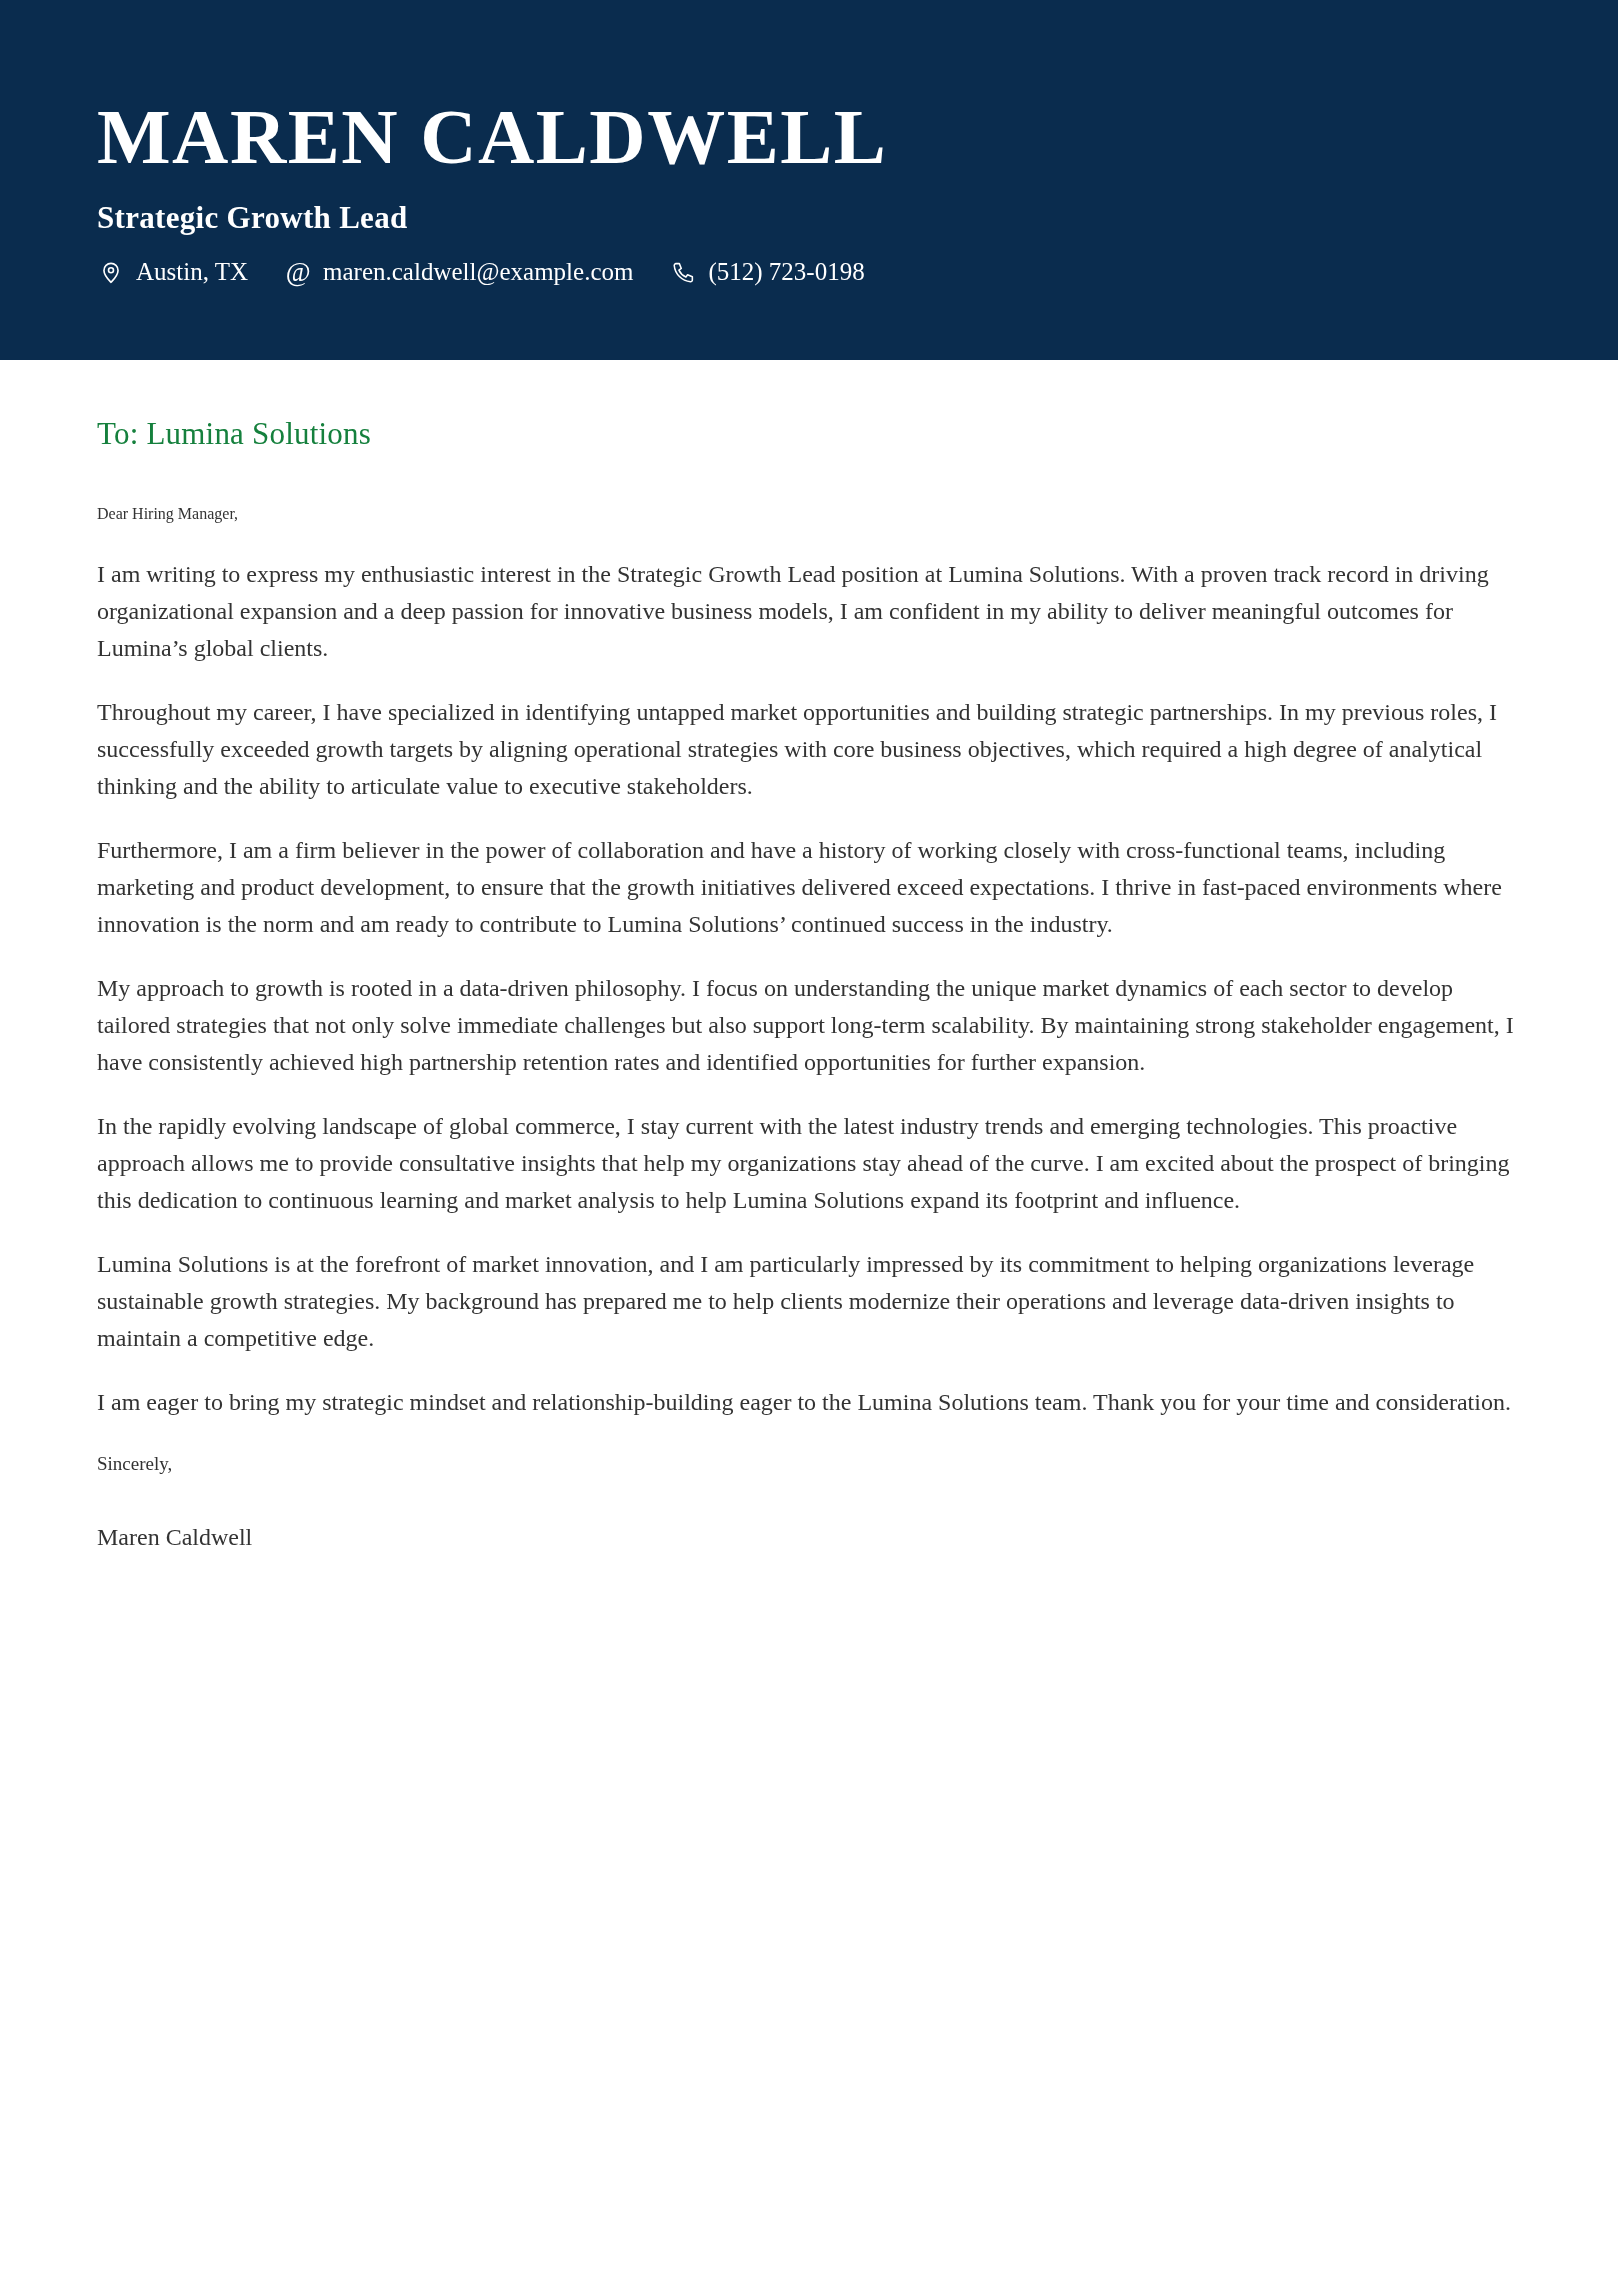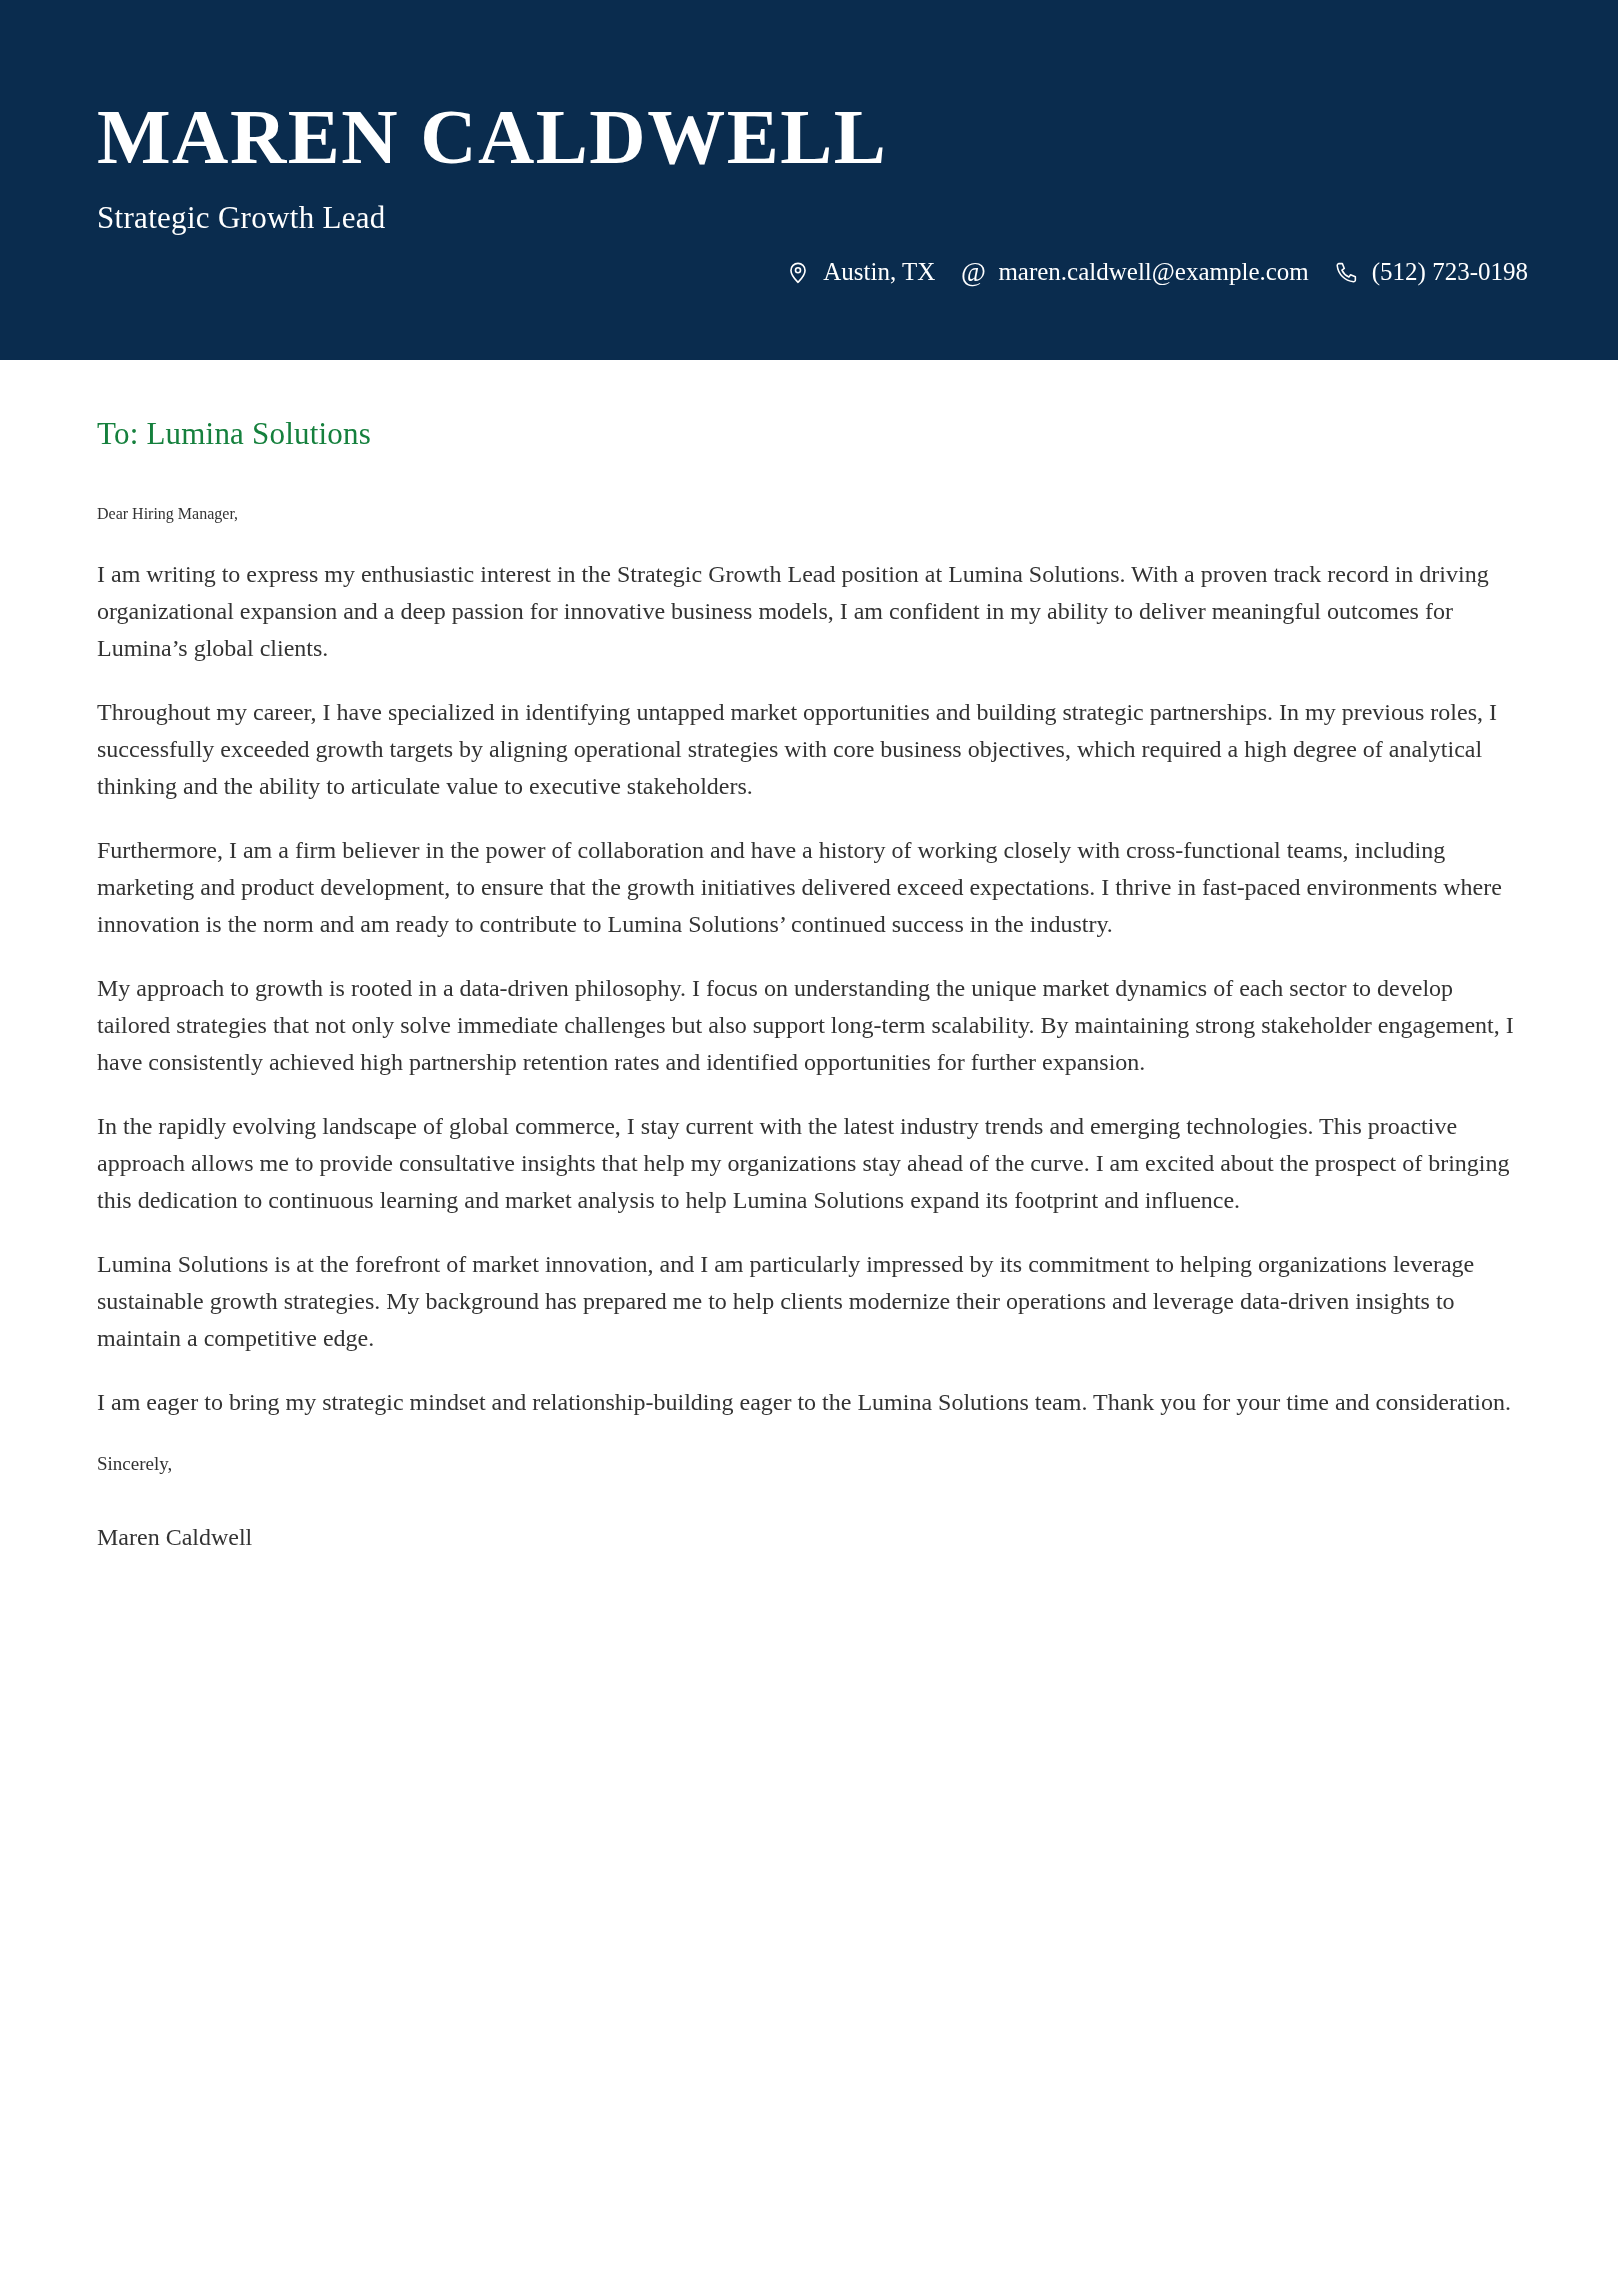--- a/index.html
+++ b/index.html
@@ -25,31 +25,30 @@
   }
   .name {
     font-size: 78px;
     line-height: 1.0;
     font-weight: 700;
     letter-spacing: 1.5px;
     margin: 0;
   }
   .job-title {
     font-size: 31px;
-    font-weight: 400;
+    font-weight: 700;
     margin-top: 24px;
     letter-spacing: 0.3px;
   }
   .contact-row {
     display: flex;
     align-items: center;
-    gap: 24px;
+    gap: 36px;
     margin-top: 22px;
     font-size: 25px;
-    justify-content: flex-end;
   }
   .contact-item {
     display: flex;
     align-items: center;
     gap: 11px;
   }
   .contact-item .icon {
     display: inline-flex;
     align-items: center;
     justify-content: center;

